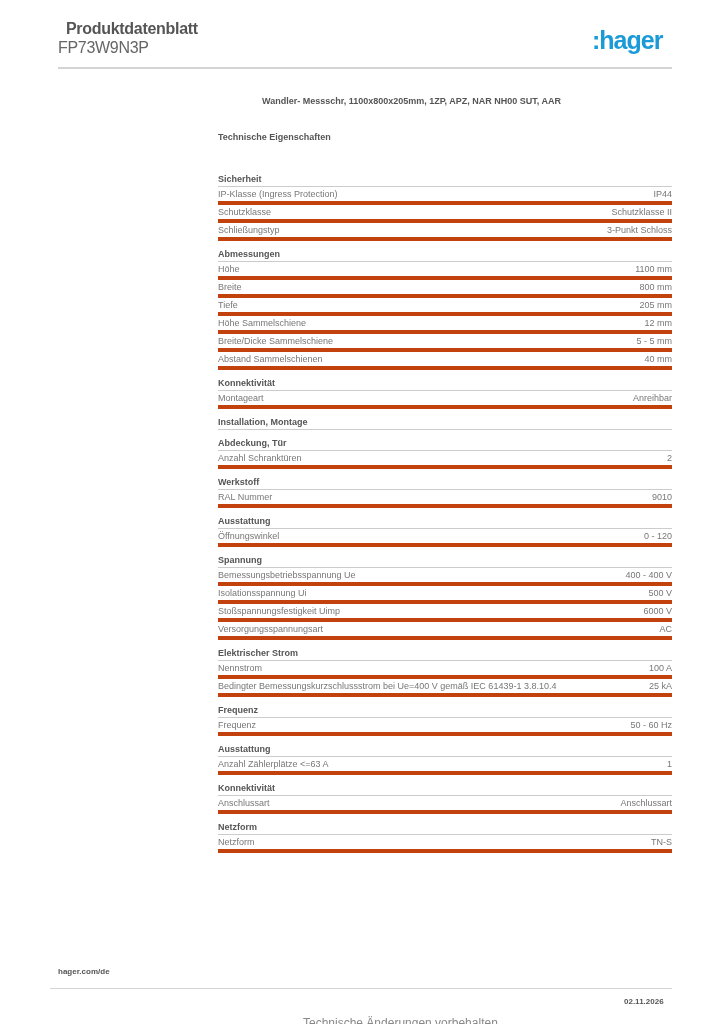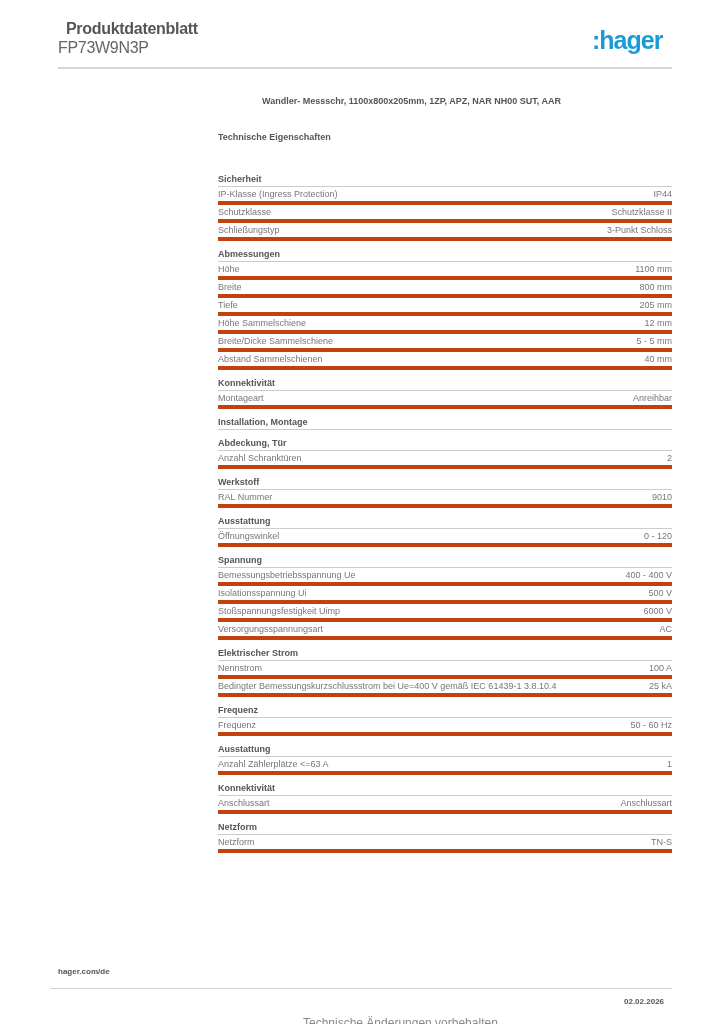--- a/index.html
+++ b/index.html
@@ -164,13 +164,13 @@
           <span>Netzform</span>
           <span>TN-S</span>
         </div>
       </div>
     </div>
 </div>
 
 <div class="rule-bottom"></div>
 <div class="footer-left">hager.com/de</div>
 <div class="footer-center">Technische Änderungen vorbehalten</div>
-<div class="footer-right">02.02.2026</div>
+<div class="footer-right">02.11.2026</div>
 
 </body></html>

